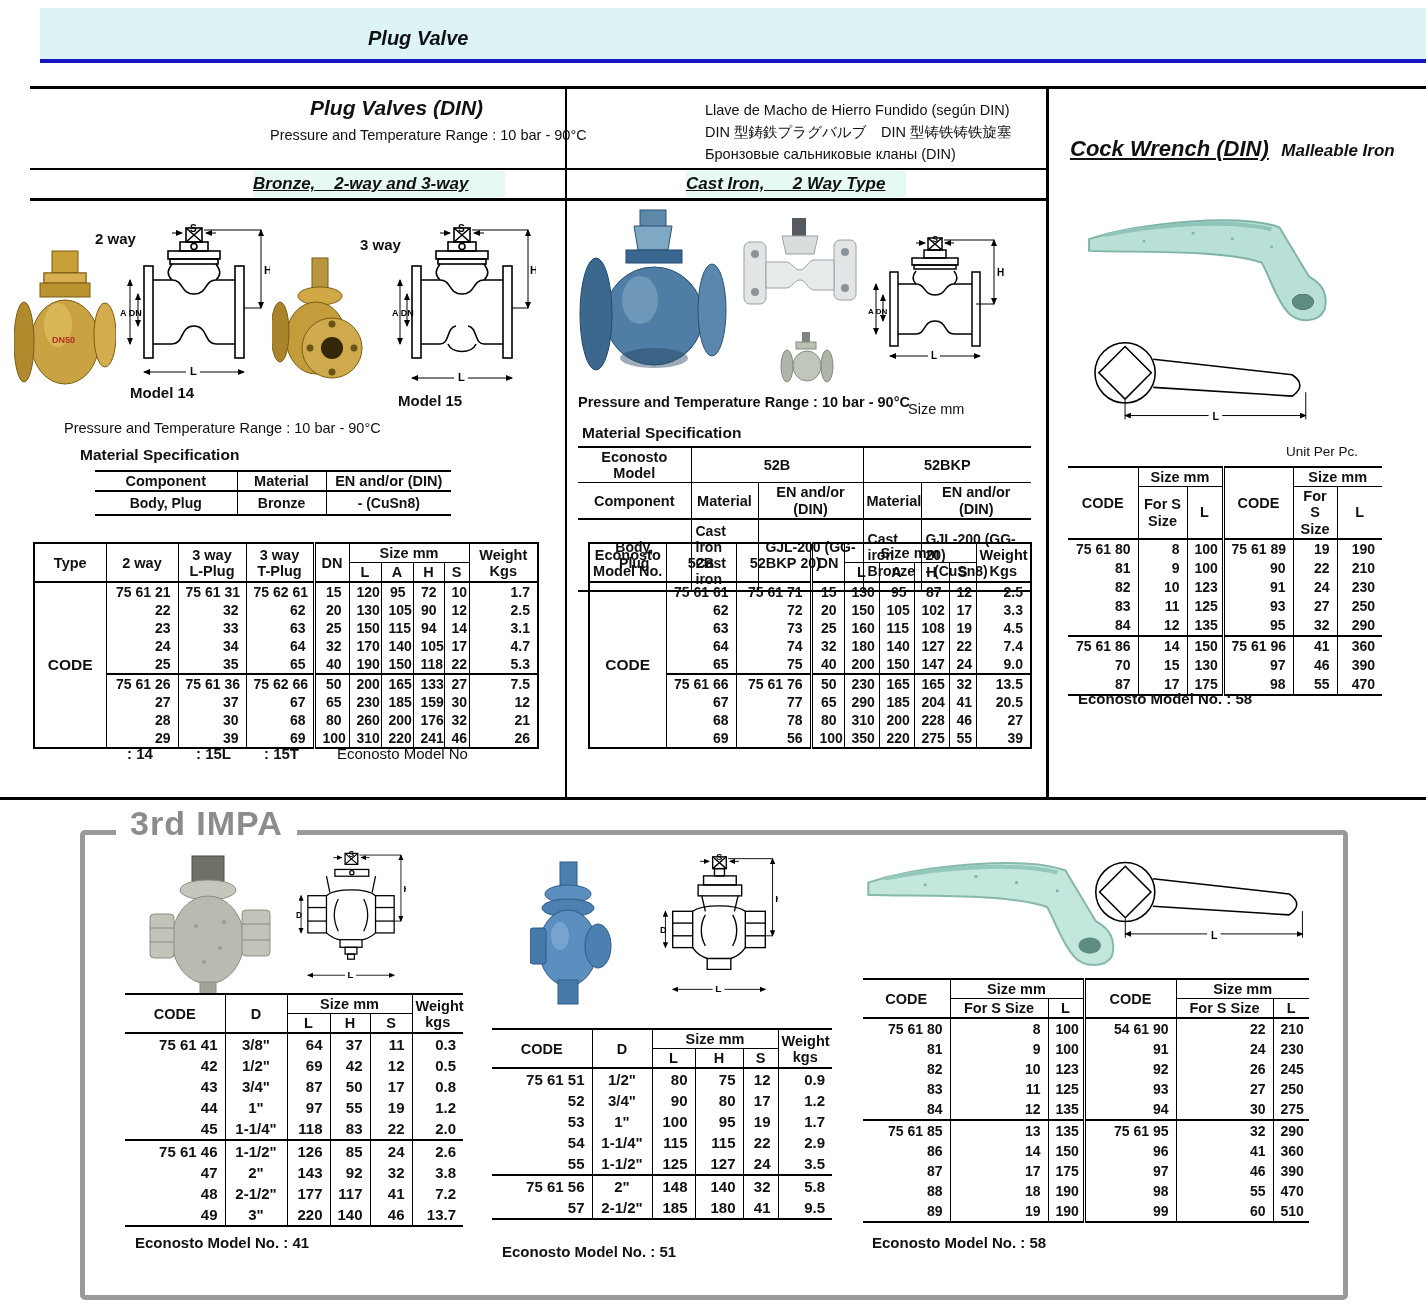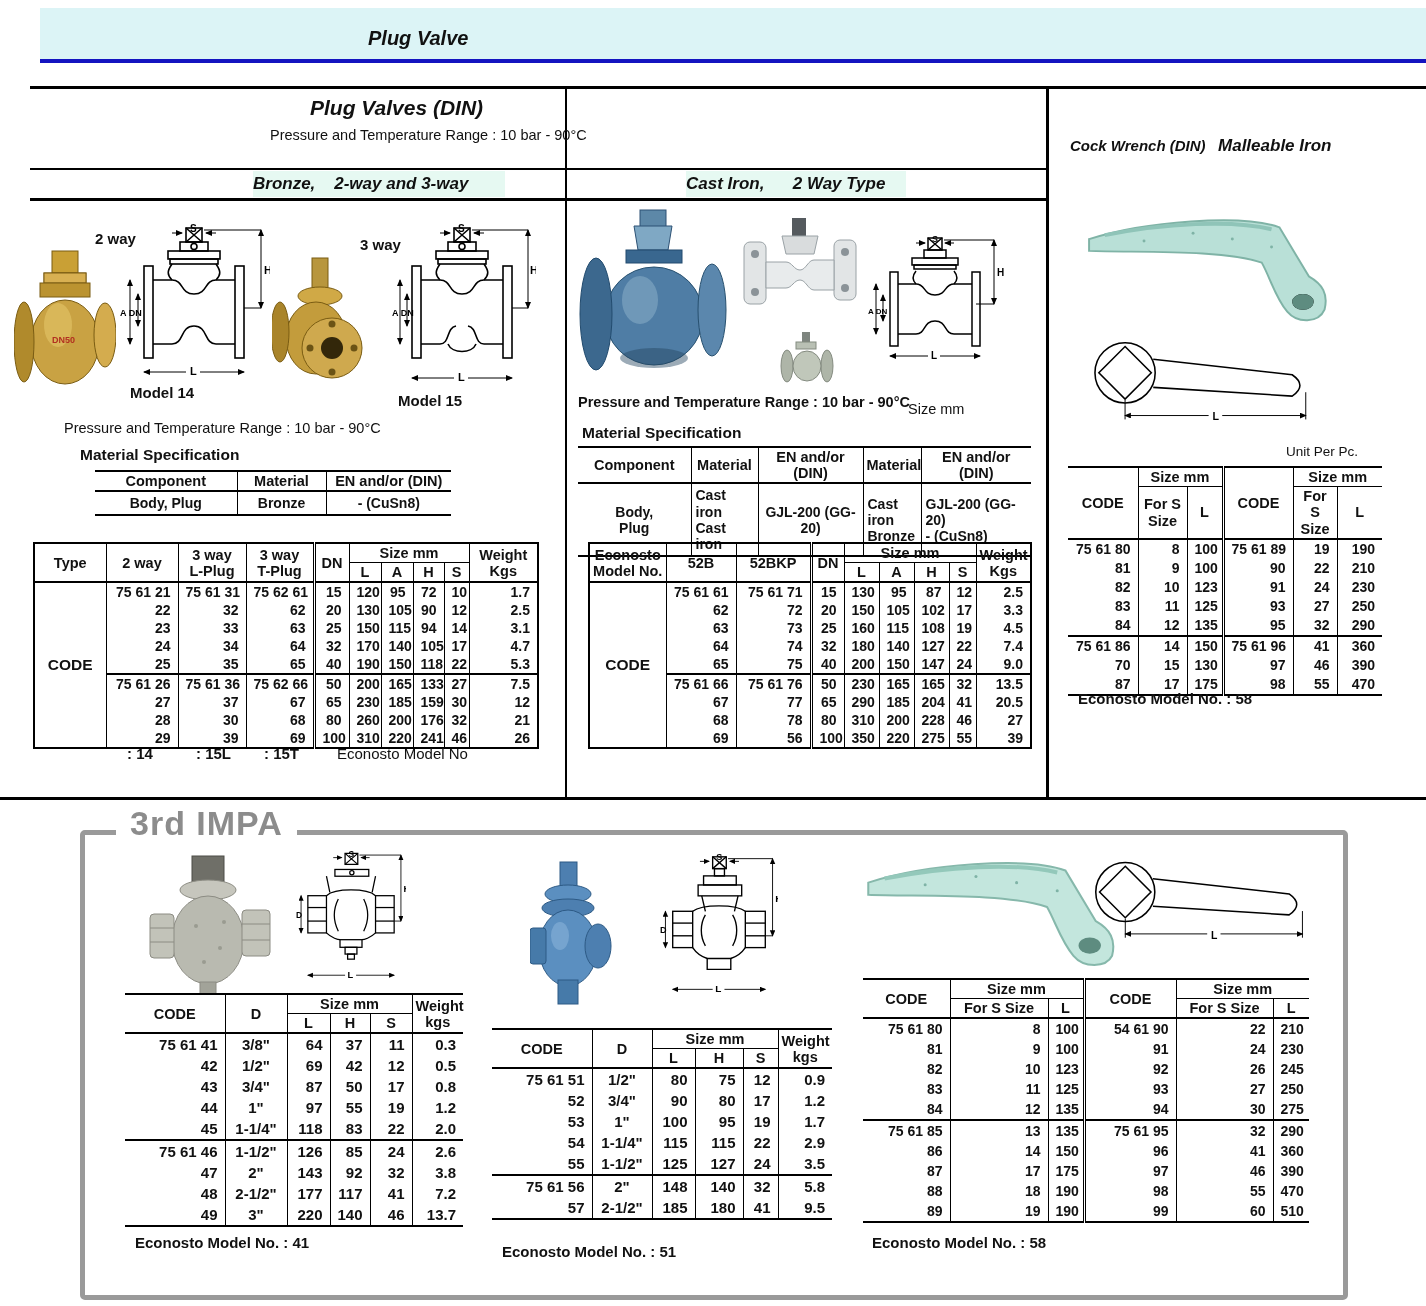--- a/index.html
+++ b/index.html
@@ -11,21 +11,21 @@
   .bi{font-weight:bold;font-style:italic;}
   .pre{white-space:pre;}
 
   
   .band{position:absolute;left:40px;top:8px;right:0;height:52px;background:#dcf4f6;}
   .title{position:absolute;left:74px;top:18px;font-size:29px;letter-spacing:1px;}
   .subtitle{position:absolute;left:368px;top:27px;font-size:20px;}
   .bluerule{position:absolute;left:40px;top:59px;right:0;height:4px;background:#1414c0;}
 
   
-  .hl{position:absolute;height:26px;background:#e6f9f2;line-height:26px;font-size:17px;}
+  .hl{position:absolute;height:26px;background:#e6f9f2;line-height:26px;font-size:17px;text-decoration:underline;}
 
   
   .tbl{border-collapse:collapse;table-layout:fixed;font-weight:bold;color:#111;position:absolute;}
   .tbl th{border:1px solid #000;text-align:center;padding:1px 3px;font-size:14.5px;line-height:1.12;
           white-space:pre-line;vertical-align:middle;}
   .tbl td{border:0 solid #000;border-left:1px solid #000;border-right:1px solid #000;
           text-align:right;padding:0 7px;font-size:14px;height:18px;line-height:18px;white-space:pre;}
   .tbl thead{border-bottom:2.5px solid #000;}
   .tbl tr.sep{border-top:2.5px solid #000;}
   .tbl .rowlabel{text-align:center;font-size:15.5px;}
@@ -63,22 +63,27 @@
 
   <div class="line" style="left:30px;right:0;top:86px;height:3px;"></div>
   <div class="line" style="left:565px;top:86px;width:2px;height:714px;"></div>
   <div class="line" style="left:1046px;top:86px;width:2.5px;height:714px;"></div>
   <div class="line" style="left:30px;top:168px;width:1016px;height:2px;"></div>
   <div class="line" style="left:30px;top:198px;width:1016px;height:2.5px;"></div>
   <div class="line" style="left:0;right:0;top:797px;height:3px;"></div>
 
   <div class="abs bi ctr" style="left:310px;top:96px;width:310px;font-size:21px;">Plug Valves (DIN)</div>
   <div class="abs ctr" style="left:270px;top:127px;width:390px;font-size:14.5px;">Pressure and Temperature Range : 10 bar - 90°C</div>
+  <div class="abs" style="left:705px;top:99px;font-size:14.5px;line-height:22px;">
+    <div>Llave de Macho de Hierro Fundido (según DIN)</div>
+    <div>DIN 型鋳鉄プラグバルブ　DIN 型铸铁铸铁旋塞</div>
+    <div>Бронзовые сальниковые кланы (DIN)</div>
+  </div>
   <div class="abs" style="left:1070px;top:136px;">
-    <span class="bi" style="font-size:15px;">Cock Wrench (DIN)</span>
+    <span class="bi" style="font-size:22px;text-decoration:underline;">Cock Wrench (DIN)</span>
     <span class="bi" style="font-size:17px;margin-left:8px;">Malleable Iron</span>
   </div>
 
   <div class="hl bi ctr pre" style="left:253px;top:171px;width:252px;">Bronze,    2-way and 3-way</div>
   <div class="hl bi ctr pre" style="left:686px;top:171px;width:220px;">Cast Iron,      2 Way Type</div>
 
   <div class="abs" style="left:95px;top:230px;font-weight:bold;font-size:15px;">2 way</div>
   <div class="abs" style="left:360px;top:236px;font-weight:bold;font-size:15px;">3 way</div>
 
   <svg class="abs" style="left:14px;top:245px;" width="102" height="158" viewBox="0 0 102 158">
@@ -417,20 +422,25 @@
 
   <table class="tbl open spec" style="left:578px;top:446px;width:453px;">
     <colgroup>
         <col style="width:113px">
         <col style="width:67px">
         <col style="width:105px">
         <col style="width:58px">
         <col style="width:110px">
       </colgroup>
     <thead>
+      <tr>
+        <th class="noL">Econosto Model</th>
+        <th colspan="2">52B</th>
+        <th colspan="2" class="noR">52BKP</th>
+      </tr>
       <tr>
         <th class="noL">Component</th>
         <th>Material</th>
         <th>EN and/or (DIN)</th>
         <th>Material</th>
         <th class="noR">EN and/or (DIN)</th>
       </tr>
     </thead>
     <tbody>
       <tr>

